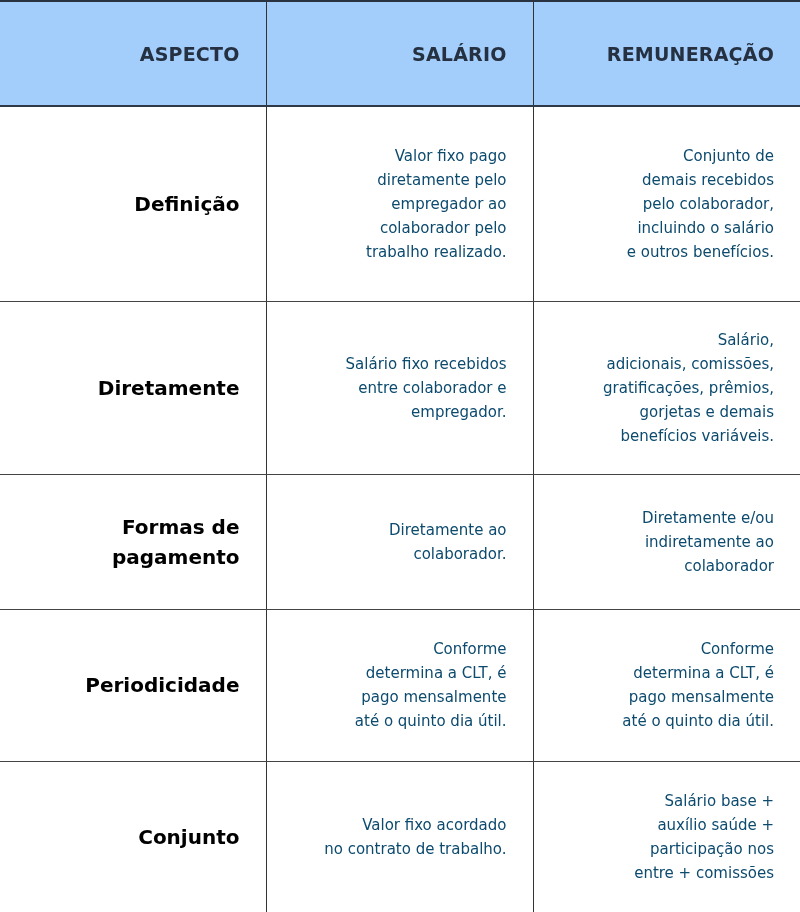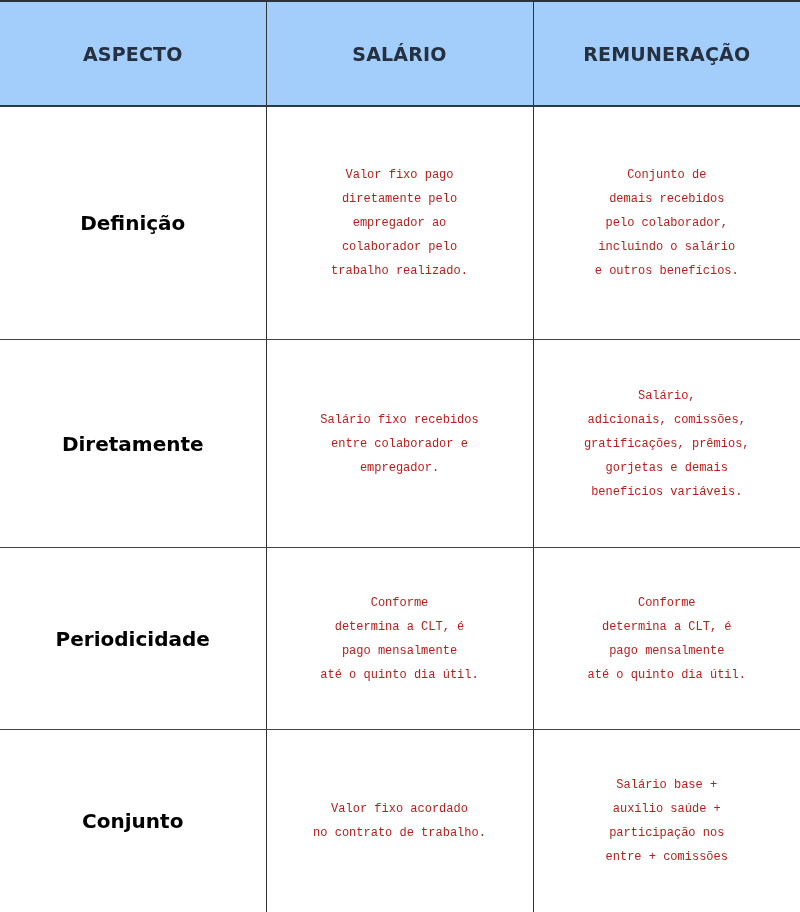--- a/index.html
+++ b/index.html
@@ -8,30 +8,30 @@
       width: 800px; height: 912px; border-collapse: collapse; table-layout: fixed;
       border-top: 2px solid #2a3340;
     }
     table.cmp col.c1 { width: 266px; }
     table.cmp col.c2 { width: 267px; }
     table.cmp col.c3 { width: 267px; }
     table.cmp th, table.cmp td {
       border-left: 1.5px solid #333333;
       border-right: 1.5px solid #333333;
       border-bottom: 1.5px solid #444444;
-      text-align: center; vertical-align: middle; padding: 0 10px;
+      text-align: right; vertical-align: middle; padding: 0 26px;
     }
     table.cmp th:first-child, table.cmp td:first-child { border-left: none; }
     table.cmp th:last-child, table.cmp td:last-child { border-right: none; }
     table.cmp thead th {
       background: #a3cdfb; height: 103px; font-weight: bold; font-size: 19px;
       color: #253040; letter-spacing: 0.2px; border-bottom: 2px solid #2f3a48;
     }
     table.cmp td.aspect { font-weight: bold; font-size: 20px; color: #000000; line-height: 30px; }
-    table.cmp td.val { font-size: 12px; line-height: 24px; color: #b91c1c; white-space: pre-line; font-family: Liberation Mono, monospace; }
+    table.cmp td.val { font-size: 15px; line-height: 24px; color: #0c4a6e; white-space: pre-line; }
     tr.r1 { height: 195px; }
     tr.r2 { height: 173px; }
     tr.r3 { height: 135px; }
     tr.r4 { height: 152px; }
     tr.r5 { height: 152px; }
     tr.r5 td { border-bottom: none; }
   </style>
 </head>
 <body>
 
@@ -66,20 +66,29 @@
       <td class="aspect">Diretamente</td>
       <td class="val">Salário fixo recebidos
 entre colaborador e
 empregador.</td>
       <td class="val">Salário,
 adicionais, comissões,
 gratificações, prêmios,
 gorjetas e demais
 benefícios variáveis.</td>
     </tr>
+    <tr class="r3">
+      <td class="aspect" style="white-space: pre-line;">Formas de
+pagamento</td>
+      <td class="val">Diretamente ao
+colaborador.</td>
+      <td class="val">Diretamente e/ou
+indiretamente ao
+colaborador</td>
+    </tr>
     <tr class="r4">
       <td class="aspect">Periodicidade</td>
       <td class="val">Conforme
 determina a CLT, é
 pago mensalmente
 até o quinto dia útil.</td>
       <td class="val">Conforme
 determina a CLT, é
 pago mensalmente
 até o quinto dia útil.</td>

